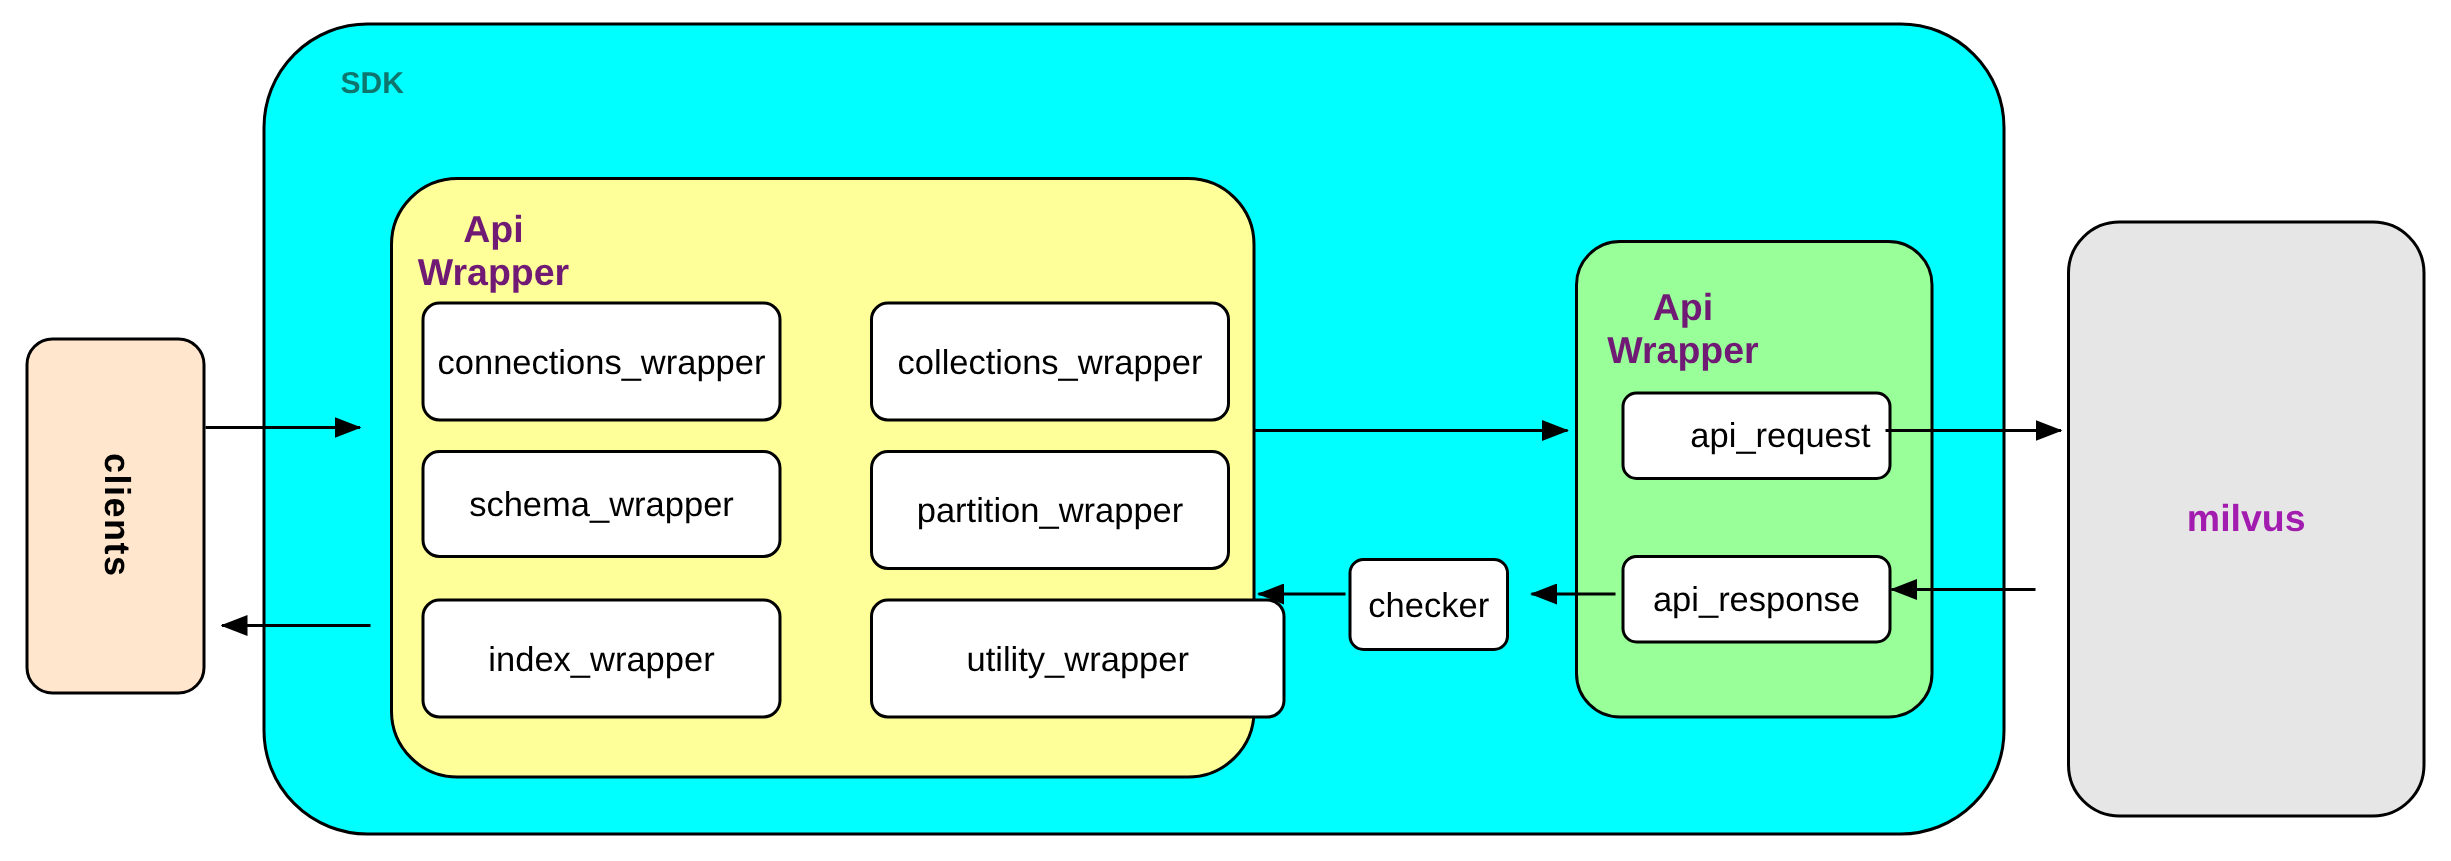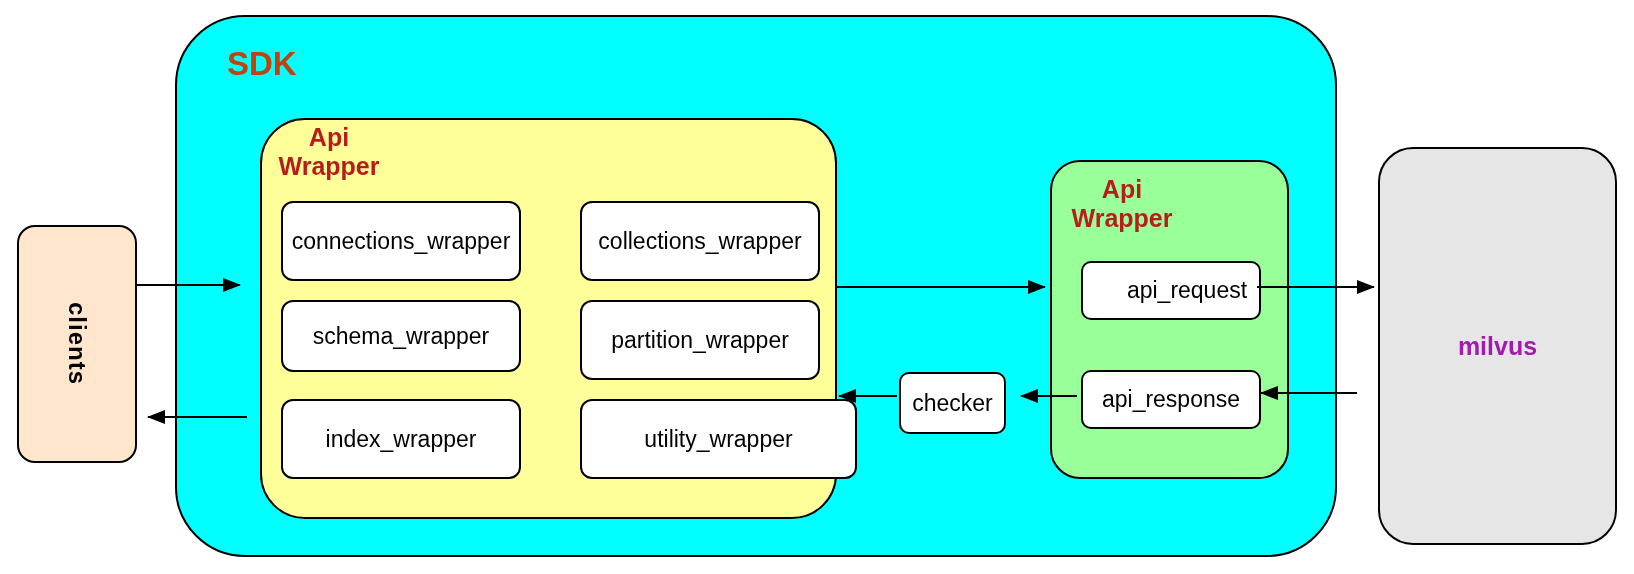--- a/index.html
+++ b/index.html
@@ -43,32 +43,32 @@
   .milvus .hlabel { font-weight: bold; font-size: 25px; color: #a21caf; }
 
   
   .sdk {
     left: 175px; top: 15px; width: 1162px; height: 542px;
     background: var(--c-sdk-fill, #00FFFF);
     border-radius: 70px;
   }
   .sdk-hdr {
     position: absolute; left: 50px; top: 28px;
-    font-weight: bold; font-size: 33px; color: #c2410c;
+    font-weight: bold; font-size: 20px; color: #0f766e;
   }
   
   .wrapper {
     left: 83px; top: 101px; width: 577px; height: 401px;
     background: var(--c-wrapper-fill, #FFFF99);
     border-radius: 45px;
   }
   .hdr2 {
     position: absolute;
     text-align: center;
-    font-weight: bold; font-size: 25px; line-height: 29px; color: #b91c1c;
+    font-weight: bold; font-size: 25px; line-height: 29px; color: #701a75; margin-top: 16px;
   }
   .wrapper-hdr { left: 4px; top: 3px; width: 126px; }
   
   .wnode {
     position: absolute;
     box-sizing: border-box;
     background: var(--c-node-fill, #FFFFFF);
     border: 2px solid var(--c-line, #000);
     border-radius: 12px;
     display: flex; align-items: center; justify-content: center;

